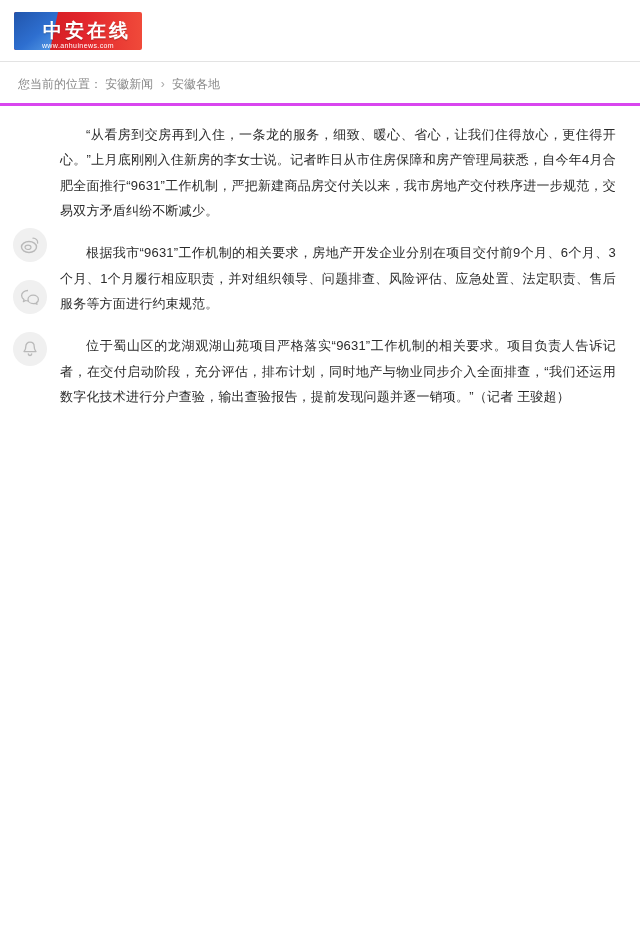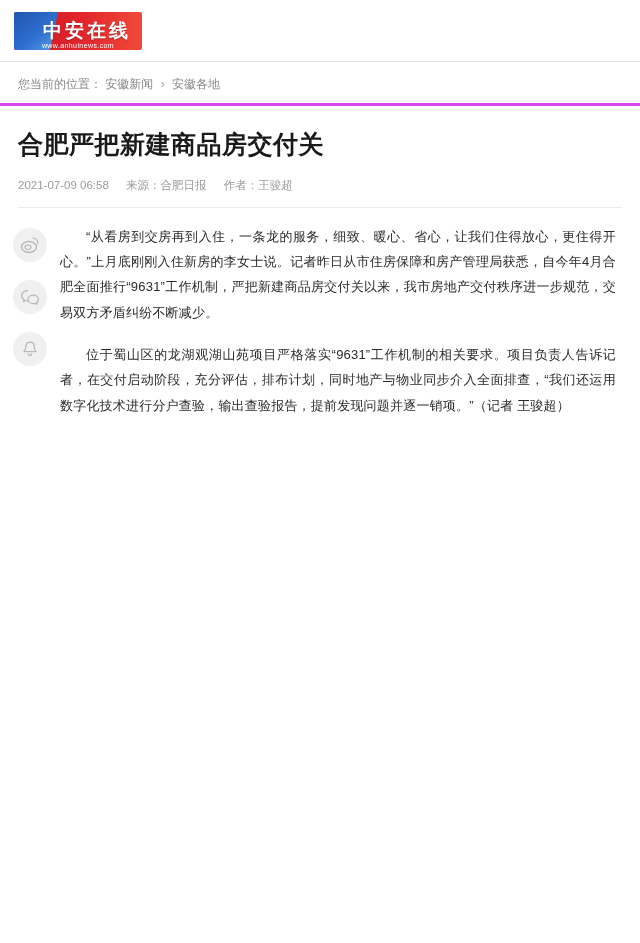--- a/index.html
+++ b/index.html
@@ -154,28 +154,20 @@
     </div>
   </div>
 
   <div class="breadcrumb">
     <span>您当前的位置：</span>
     <a href="#">安徽新闻</a>
     <span class="bc-sep">›</span>
     <a href="#">安徽各地</a>
   </div>
 
-  <div class="title-block">
-    <h1 class="article-title">合肥严把新建商品房交付关</h1>
-    <div class="meta">
-      <span>2021-07-09 06:58</span>
-      <span>来源：合肥日报</span>
-      <span>作者：王骏超</span>
-    </div>
-  </div>
 
   <div class="share-rail">
     <div class="share-btn">
       <svg width="20" height="20" viewBox="0 0 20 20" aria-hidden="true">
         <ellipse cx="9" cy="12" rx="7.5" ry="5.5" fill="none" stroke="#b9b9b9" stroke-width="1.4"></ellipse>
         <ellipse cx="8" cy="12.3" rx="3" ry="2.2" fill="none" stroke="#b9b9b9" stroke-width="1.2"></ellipse>
         <path d="M13 3.2c3 0 5 2.2 4.6 5" fill="none" stroke="#b9b9b9" stroke-width="1.3" stroke-linecap="round"></path>
       </svg>
     </div>
     <div class="share-btn">
@@ -187,16 +179,17 @@
     <div class="share-btn">
       <svg width="20" height="20" viewBox="0 0 20 20" aria-hidden="true">
         <path d="M10 3.2c-2.6 0-4.2 1.9-4.2 4.3 0 3.4-1.2 4.3-1.8 5.1h12c-.6-.8-1.8-1.7-1.8-5.1 0-2.4-1.6-4.3-4.2-4.3z" fill="none" stroke="#b9b9b9" stroke-width="1.3" stroke-linejoin="round"></path>
         <path d="M8.3 15c.2.9 1 1.5 1.7 1.5s1.5-.6 1.7-1.5" fill="none" stroke="#b9b9b9" stroke-width="1.3" stroke-linecap="round"></path>
       </svg>
     </div>
   </div>
 
   <div class="article-body">
     <p>“从看房到交房再到入住，一条龙的服务，细致、暖心、省心，让我们住得放心，更住得开心。”上月底刚刚入住新房的李女士说。记者昨日从市住房保障和房产管理局获悉，自今年4月合肥全面推行“9631”工作机制，严把新建商品房交付关以来，我市房地产交付秩序进一步规范，交易双方矛盾纠纷不断减少。</p>
+    <p>根据我市“9631”工作机制的相关要求，房地产开发企业分别在项目交付前9个月、6个月、3个月、1个月履行相应职责，并对组织领导、问题排查、风险评估、应急处置、法定职责、售后服务等方面进行约束规范。</p>
     <p>位于蜀山区的龙湖观湖山苑项目严格落实“9631”工作机制的相关要求。项目负责人告诉记者，在交付启动阶段，充分评估，排布计划，同时地产与物业同步介入全面排查，“我们还运用数字化技术进行分户查验，输出查验报告，提前发现问题并逐一销项。”（记者 王骏超）</p>
   </div>
 
 </div>
 
 </body></html>

